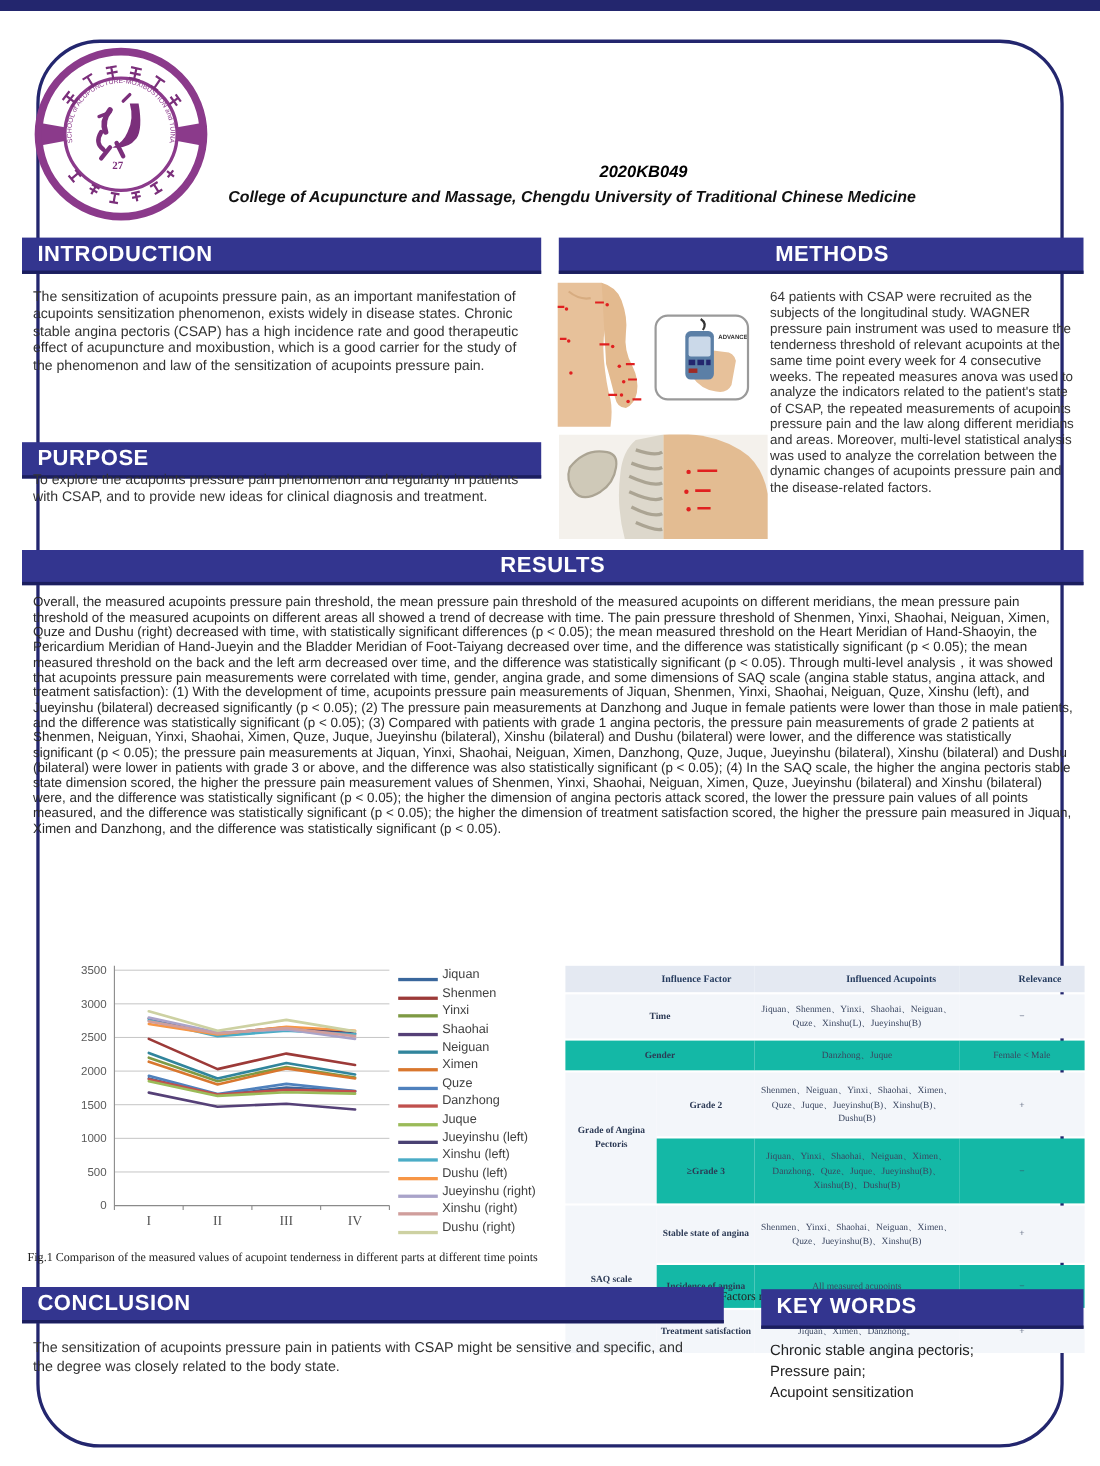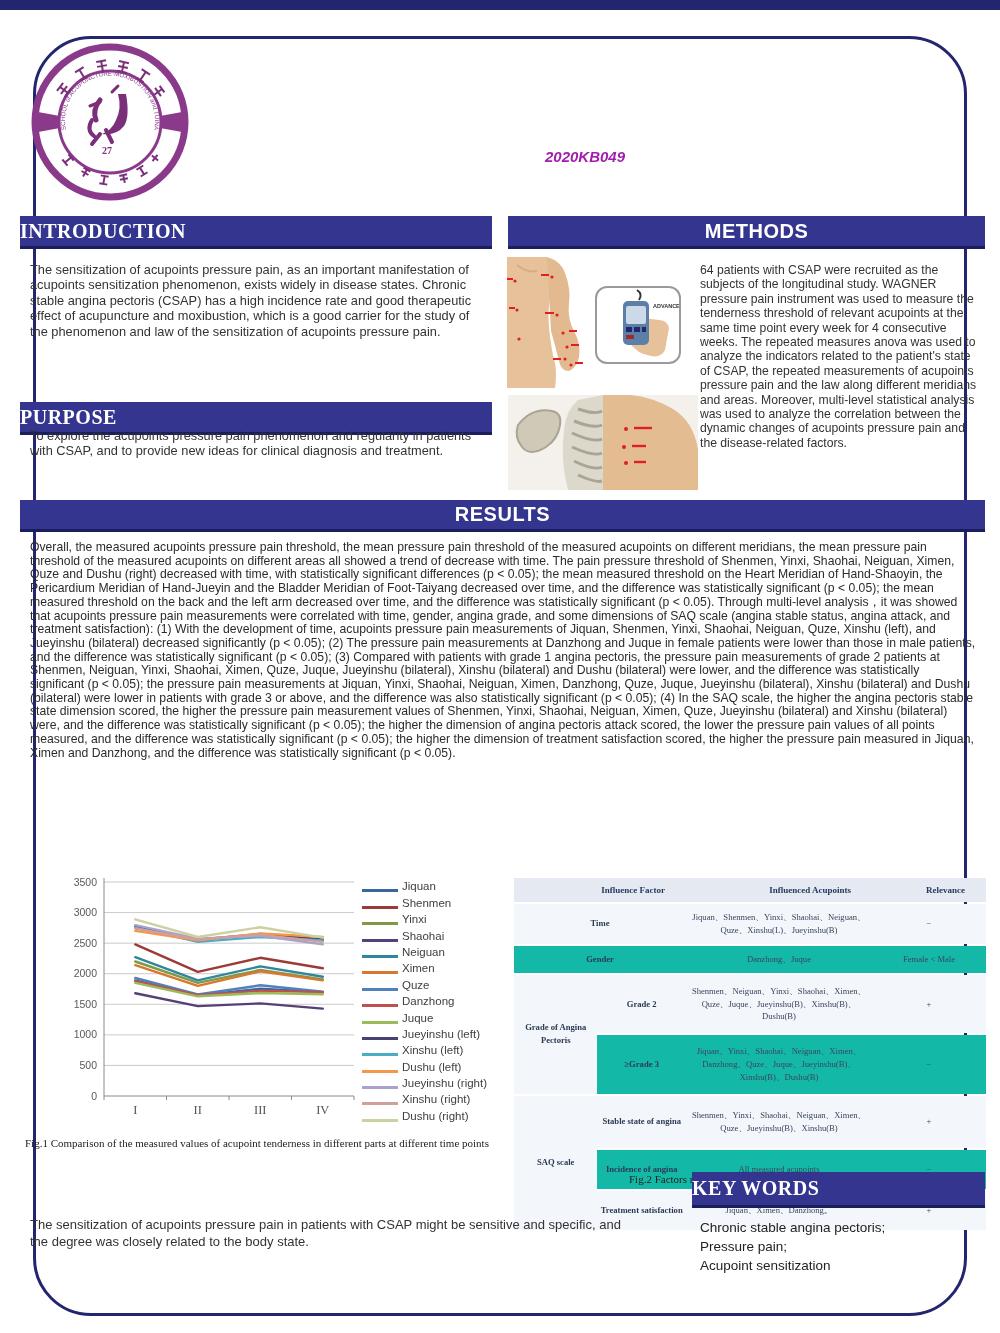--- a/index.html
+++ b/index.html
@@ -6,28 +6,28 @@
   #page{position:relative;width:1000px;height:1333px;background:#fff;overflow:hidden;
         font-family:"Liberation Sans",sans-serif;color:#222;}
   .topstrip{position:absolute;left:0;top:0;width:1000px;height:10px;background:#23266E;}
   .posterborder{position:absolute;left:33px;top:36px;width:928px;height:1274px;
         border:3px solid #23266E;border-radius:58px;background:#fff;}
   
   .logo{position:absolute;left:30px;top:42px;width:160px;height:160px;}
   .title{position:absolute;left:235px;top:44px;width:700px;text-align:center;
         font-size:23px;font-weight:bold;color:#111;line-height:1.28;}
   .code{position:absolute;left:235px;top:148px;width:700px;text-align:center;
-        font-size:15px;font-weight:bold;font-style:italic;color:#a21caf;}
+        font-size:15px;font-weight:bold;font-style:italic;color:#000000;}
   .affil{position:absolute;left:120px;top:172px;width:800px;text-align:center;
         font-size:14.5px;font-weight:bold;font-style:italic;color:#111;}
   
   .bar{position:absolute;background:#33358F;border-bottom:3px solid #1B1E5E;
         color:#fff;font-weight:bold;font-size:20px;letter-spacing:.5px;
         display:flex;align-items:center;box-sizing:border-box;}
-  .bar.left{font-family:Liberation Serif, serif;}
+  .bar.left{padding-left:14px;}
   .bar.center{justify-content:center;}
   .bodytext{position:absolute;color:#333;}
   
   .devbox{position:absolute;left:595px;top:286px;width:82px;height:74px;border:2px solid #9a9a9a;
         border-radius:12px;background:#fff;}
   
   #fig1-legend{position:absolute;left:362px;top:876px;width:145px;}
   .leg-row{display:flex;align-items:flex-end;height:16.4px;}
   .leg-swatch{width:36px;height:3px;margin-right:4px;flex:0 0 36px;}
   .leg-label{font-size:11.5px;color:#404040;white-space:nowrap;}
@@ -112,20 +112,21 @@
     <g stroke="#7B2F7B" fill="none" stroke-linecap="round">
       <path d="M88,52 q4,14 -2,26 q-4,10 -14,14 q14,2 22,-8 q6,-9 2,-32 Z" fill="#7B2F7B" stroke="none"></path>
       <path d="M70,58 q-8,10 -4,20" stroke-width="5"></path>
       <path d="M62,78 q-6,10 2,16 M70,92 l-8,10 M76,88 l6,12" stroke-width="4"></path>
       <path d="M60,64 l10,-4 M82,50 l6,-6" stroke-width="3"></path>
       <text x="72" y="112" font-size="10" font-weight="bold" fill="#7B2F7B" stroke="none" font-family="Liberation Serif, serif">27</text>
     </g>
   </svg>
 
   <div class="code">2020KB049</div>
+  <div class="affil">College of Acupuncture and Massage, Chengdu University of Traditional Chinese Medicine</div>
 
   <div class="bar left" style="left:20px;top:216px;width:472px;height:33px;">
     <span>INTRODUCTION</span>
   </div>
   <div class="bodytext" style="left:30px;top:262px;width:452px;font-size:12.8px;line-height:15.4px;">The sensitization of acupoints pressure pain, as an important manifestation of acupoints sensitization phenomenon, exists widely in disease states. Chronic stable angina pectoris (CSAP) has a high incidence rate and good therapeutic effect of acupuncture and moxibustion, which is a good carrier for the study of the phenomenon and law of the sensitization of acupoints pressure pain.</div>
 
   <div class="bar left" style="left:20px;top:402px;width:472px;height:33px;">
     <span>PURPOSE</span>
   </div>
   <div class="bodytext" style="left:30px;top:428px;width:452px;font-size:12.8px;line-height:15.4px;">To explore the acupoints pressure pain phenomenon and regularity in patients with CSAP, and to provide new ideas for clinical diagnosis and treatment.</div>
@@ -357,20 +358,23 @@
         <td>Jiquan、Ximen、Danzhong。</td>
         <td>+</td>
       </tr>
     </tbody>
       </table>
   </div>
 
   <div class="caption" style="left:25px;top:1137px;">Fig.1 Comparison of the measured values of acupoint tenderness in different parts at different time points</div>
   <div class="caption" style="left:629px;top:1137px;margin-top:36px;">Fig.2 Factors related to acupoints tenderness</div>
 
+  <div class="bar left" style="left:20px;top:1170px;width:638px;height:33px;">
+    <span>CONCLUSION</span>
+  </div>
   <div class="bodytext" style="left:30px;top:1216px;width:600px;font-size:13px;line-height:17px;">The sensitization of acupoints pressure pain in patients with CSAP might be sensitive and specific, and the degree was closely related to the body state.</div>
 
   <div class="bar left" style="left:692px;top:1172px;width:293px;height:36px;">
     <span>KEY WORDS</span>
   </div>
   <div style="position:absolute;left:700px;top:1218px;width:280px;">
     <div class="kwline">Chronic stable angina pectoris;</div>
     <div class="kwline">Pressure pain;</div>
     <div class="kwline">Acupoint sensitization</div>
   </div>

